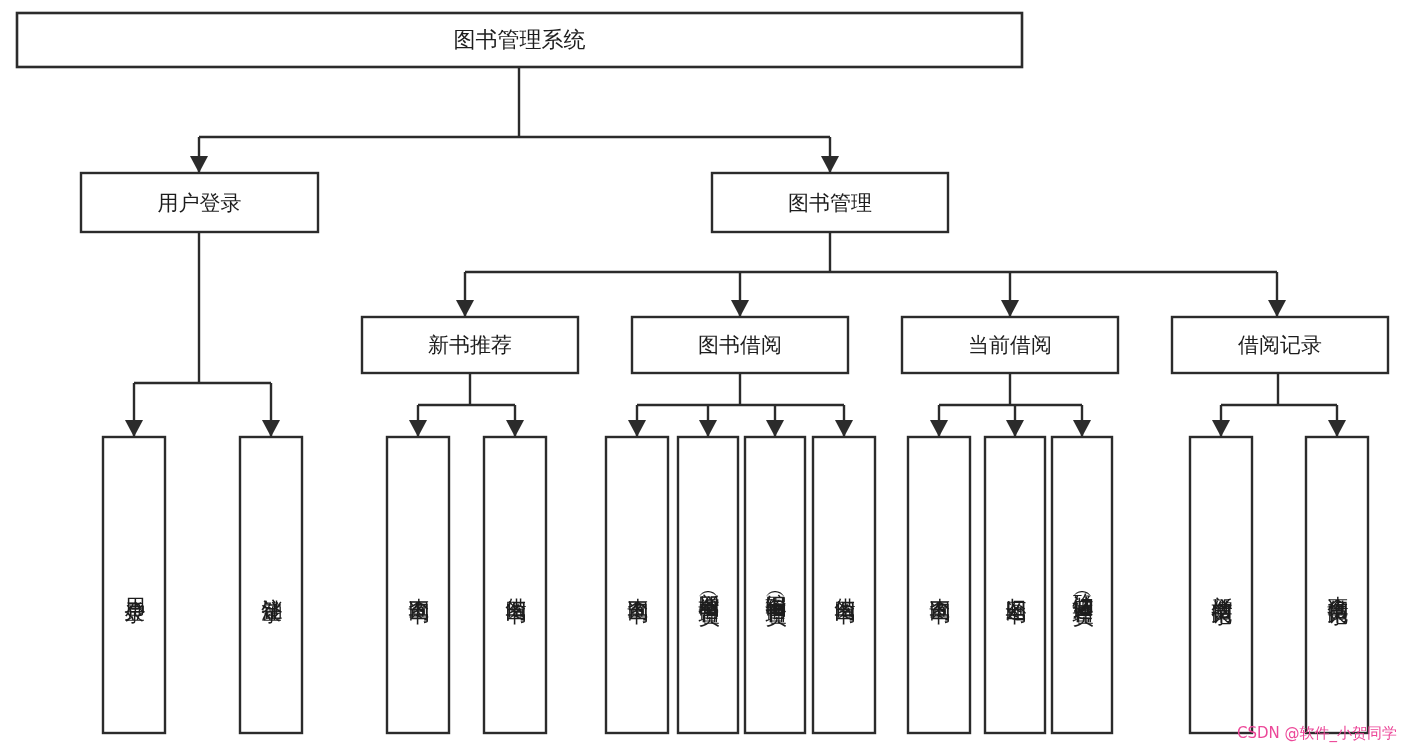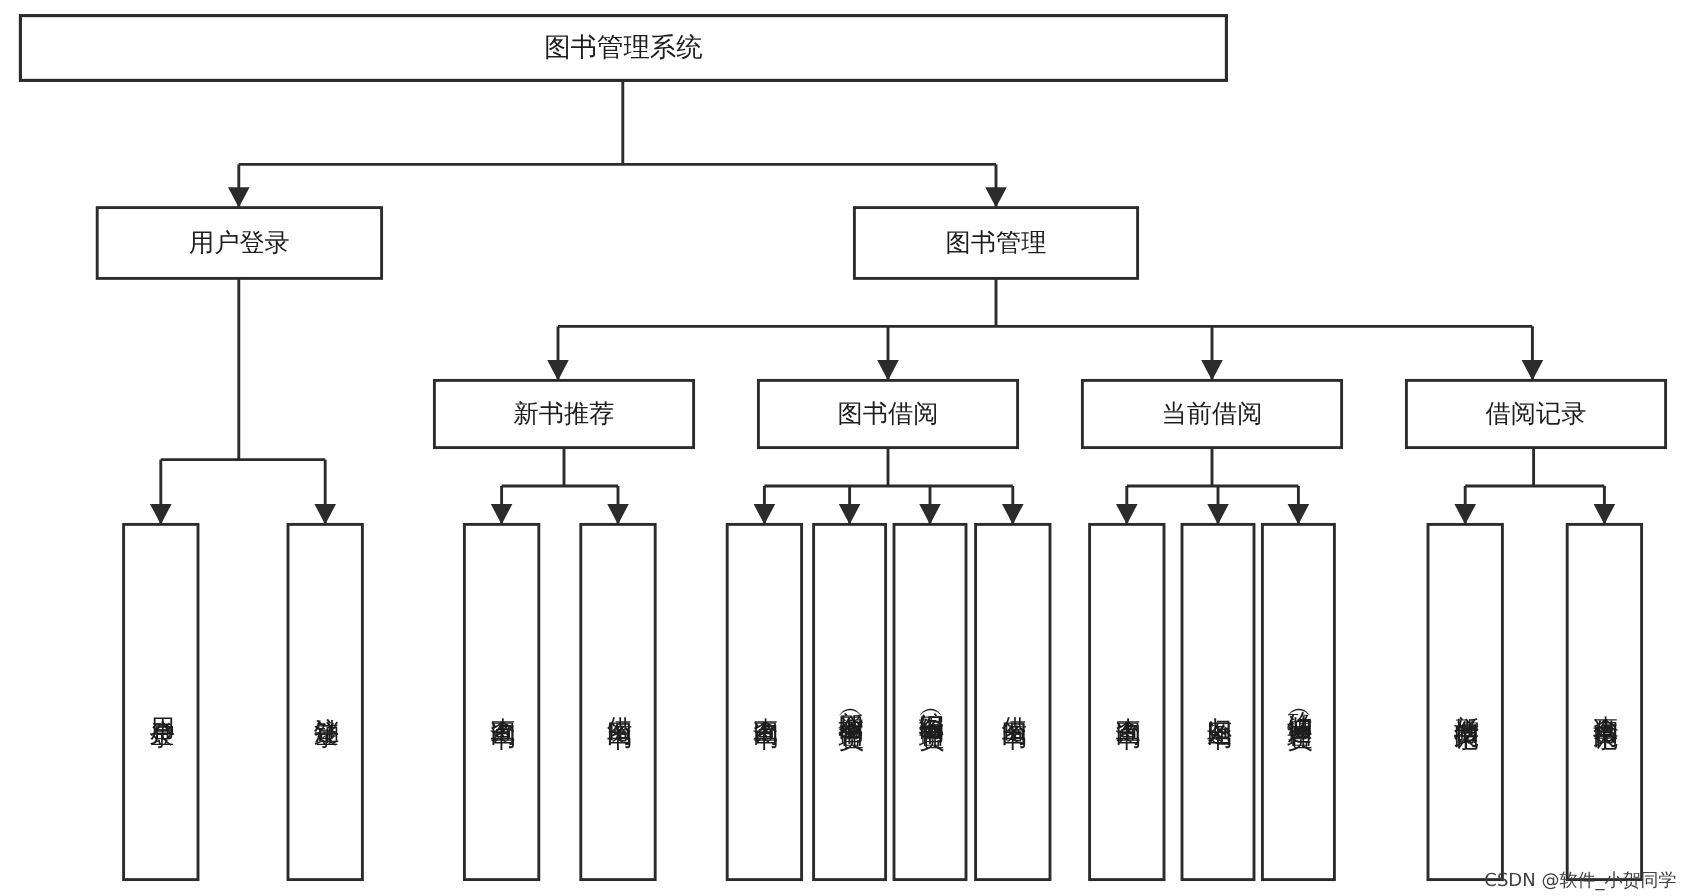--- a/index.html
+++ b/index.html
@@ -64,21 +64,21 @@
     font-size: 21px;
     text-anchor: middle;
     dominant-baseline: middle;
     writing-mode: vertical-rl;
     letter-spacing: 2px;
   }
   .watermark {
     position: absolute;
     right: 8px;
     bottom: 4px;
-    color: #404040;
+    color: #ec4899;
     font-size: 15px;
     font-family: "DejaVu Sans", "Liberation Sans", sans-serif;
     white-space: nowrap;
     user-select: none;
   }
 </style>
 </head>
 <body>
 
 <div id="diagram-root">

